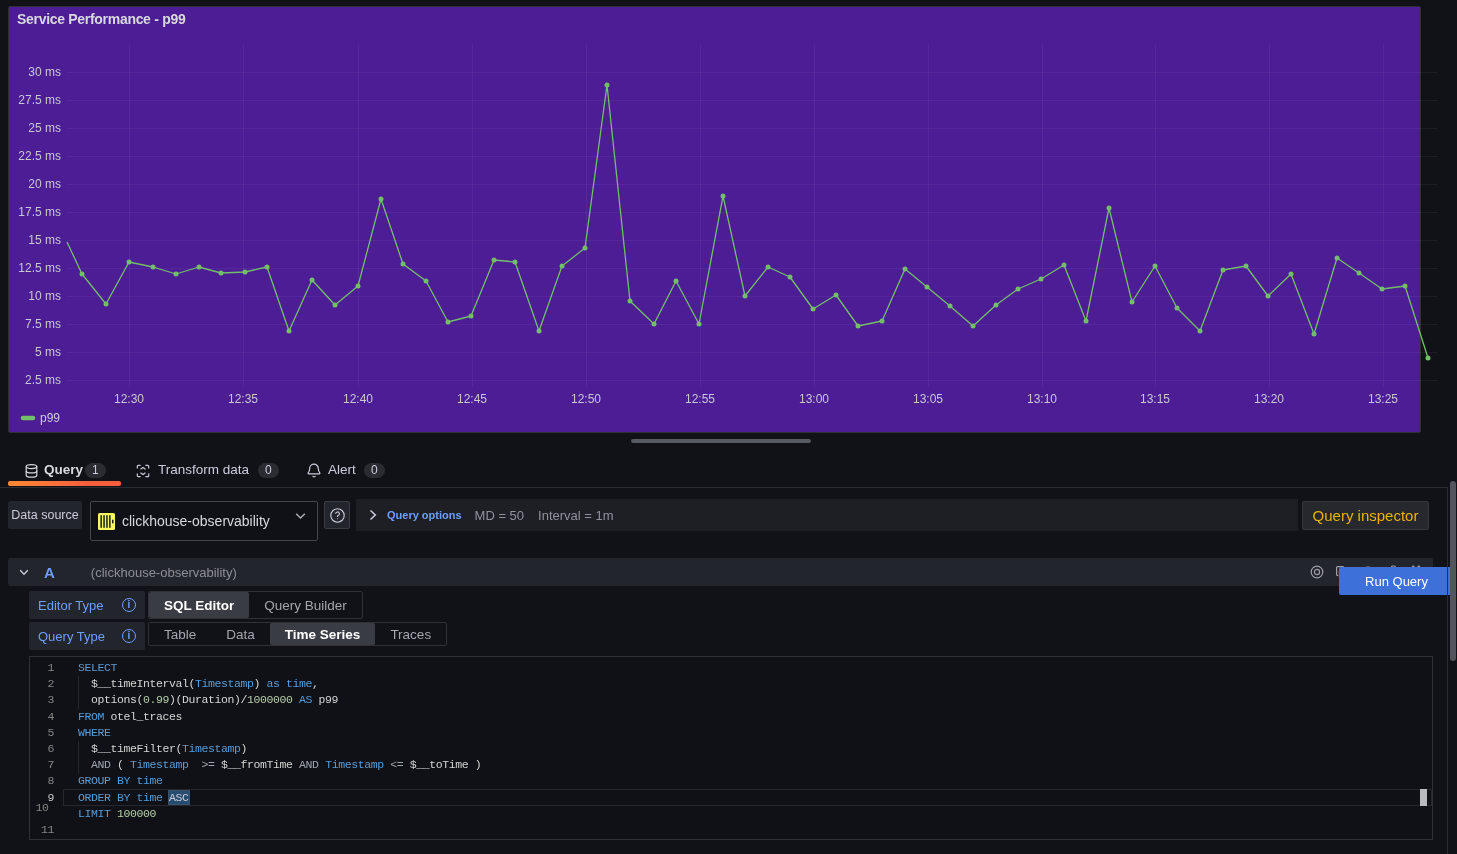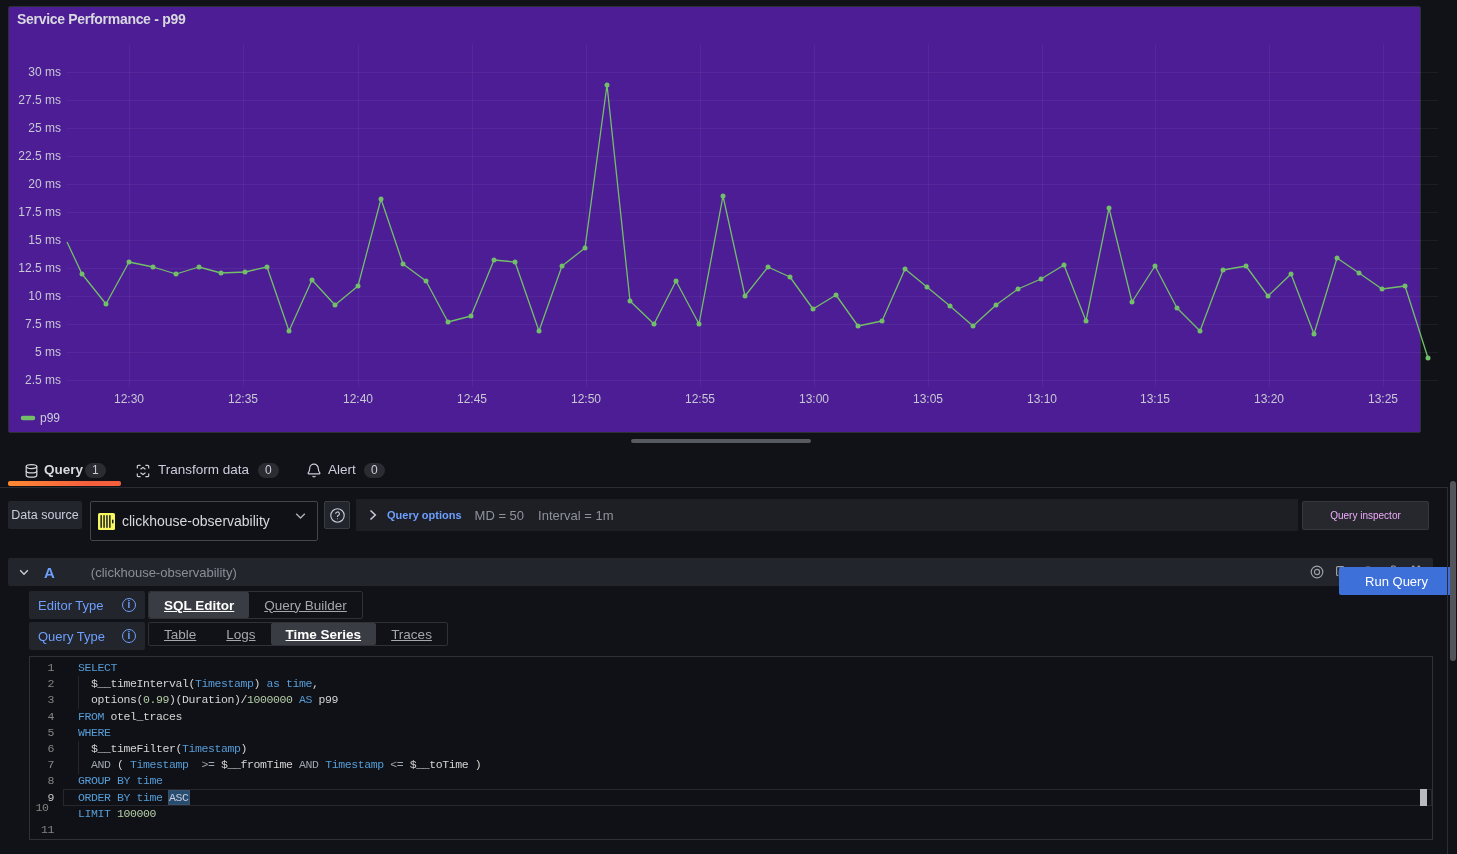--- a/index.html
+++ b/index.html
@@ -18,29 +18,29 @@
   
   .tabtxt { font-size:13.5px; color:#ccccdc; }
   .badge { display:inline-block; background:rgba(204,204,220,.14); color:#ccccdc; font-size:12px; line-height:15px; padding:0 7px; border-radius:8px; }
   #tab-underline { left:8px; top:481px; width:113px; height:4.5px; border-radius:2px; background:linear-gradient(90deg,#FF8833 1%,#F55F3E 70%); }
   #tabs-divider { left:0; top:487px; width:1448px; height:1px; background:#2b2d33; }
 
   
   .chip { background:#22252b; border-radius:2px; font-size:13px; font-weight:500; color:#ccccdc; display:flex; align-items:center; }
   #ds-select { left:90px; top:501px; width:228px; height:40px; background:#0f1116; border:1px solid #43454c; border-radius:2px; display:flex; align-items:center; }
   #opt-bar { left:356px; top:499px; width:942px; height:32px; background:#1d1f25; display:flex; align-items:center; }
-  #qi-btn { left:1302px; top:501px; width:127px; height:29px; background:#26282e; border:1px solid #35373d; border-radius:2px; color:#f0abfc; font-size:10px; font-weight:500; display:flex; align-items:center; justify-content:center; }
+  #qi-btn { left:1302px; top:501px; width:127px; height:29px; background:#26282e; border:1px solid #35373d; border-radius:2px; color:#eab308; font-size:15px; font-weight:500; display:flex; align-items:center; justify-content:center; }
 
   
   #rowA { left:8px; top:558px; width:1425px; height:28px; background:#22252b; border-radius:2px; display:flex; align-items:center; }
 
   
   .lblbox { background:#22252b; border-radius:2px; color:#6e9fff; font-size:13px; font-weight:500; display:flex; align-items:center; }
   .seg { background:#111217; border:1px solid #2f3136; border-radius:2px; display:flex; align-items:stretch; font-size:13.5px; color:#a5a6ae; }
-  .seg .opt { display:flex; align-items:center; padding:0 15px; border-radius:2px;text-decoration:underline; }
+  .seg .opt { display:flex; align-items:center; padding:0 15px; border-radius:2px; }
   .seg .on { background:#3a3c43; color:#ffffff; font-weight:700; }
   #runq { left:1339px; top:567px; width:115px; height:28px; background:#3d71d9; border-radius:2px; color:#fff; font-size:13px; font-weight:500; display:flex; align-items:center; justify-content:center; }
 
   
   #editor { left:29px; top:656px; width:1404px; height:184px; background:#101116; border:1px solid #2f3136; font-family:"Liberation Mono", monospace; font-size:11.5px; letter-spacing:-0.4px; }
   .cl { position:absolute; left:0; width:100%; height:16px; line-height:16px; white-space:pre; }
   .ln { position:absolute; width:24px; text-align:right; color:#858585; font-size:11.5px; line-height:16px; }
   .k { color:#569cd6; } .n { color:#b5cea8; } .d { color:#d4d4d4; } .o { color:#9da5ad; }
   .info { width:14px; height:14px; border:1.2px solid #6e9fff; border-radius:50%; position:relative; display:inline-block; }
   .info::after { content:"i"; position:absolute; left:0; top:0; width:100%; text-align:center; font-size:10px; line-height:12px; color:#6e9fff; font-style:normal; font-weight:600; }
@@ -283,21 +283,21 @@
   <div class="abs lblbox" style="left:29px;top:591px;width:116px;height:28px;padding:0 9px;justify-content:space-between;">Editor Type <span class="info"></span></div>
   <div class="abs seg" style="left:148px;top:591px;height:28px;">
     <div class="opt on">SQL Editor</div>
       <div class="opt">Query Builder</div>
   </div>
   <div id="runq" class="abs">Run Query</div>
 
   <div class="abs lblbox" style="left:29px;top:622px;width:116px;height:28px;padding:0 9px;justify-content:space-between;">Query Type <span class="info"></span></div>
   <div class="abs seg" style="left:148px;top:622px;height:24px;">
     <div class="opt">Table</div>
-      <div class="opt">Logs</div>
+      <div class="opt">Data</div>
       <div class="opt on">Time Series</div>
       <div class="opt">Traces</div>
   </div>
 
   <div id="editor" class="abs">
     <div class="abs" style="left:48px;top:19px;width:1px;height:33px;background:rgba(255,255,255,.09);"></div>
     <div class="abs" style="left:48px;top:84px;width:1px;height:33px;background:rgba(255,255,255,.09);"></div>
     <div class="abs" style="left:33px;top:132px;width:1369px;height:17px;border:1px solid rgba(204,204,220,.13);"></div>
     <div class="ln" style="left:0;top:3.0px;color:#858585;">1</div>
     <div class="cl" style="left:48px;top:3.0px;"><span class="k">SELECT</span></div>

